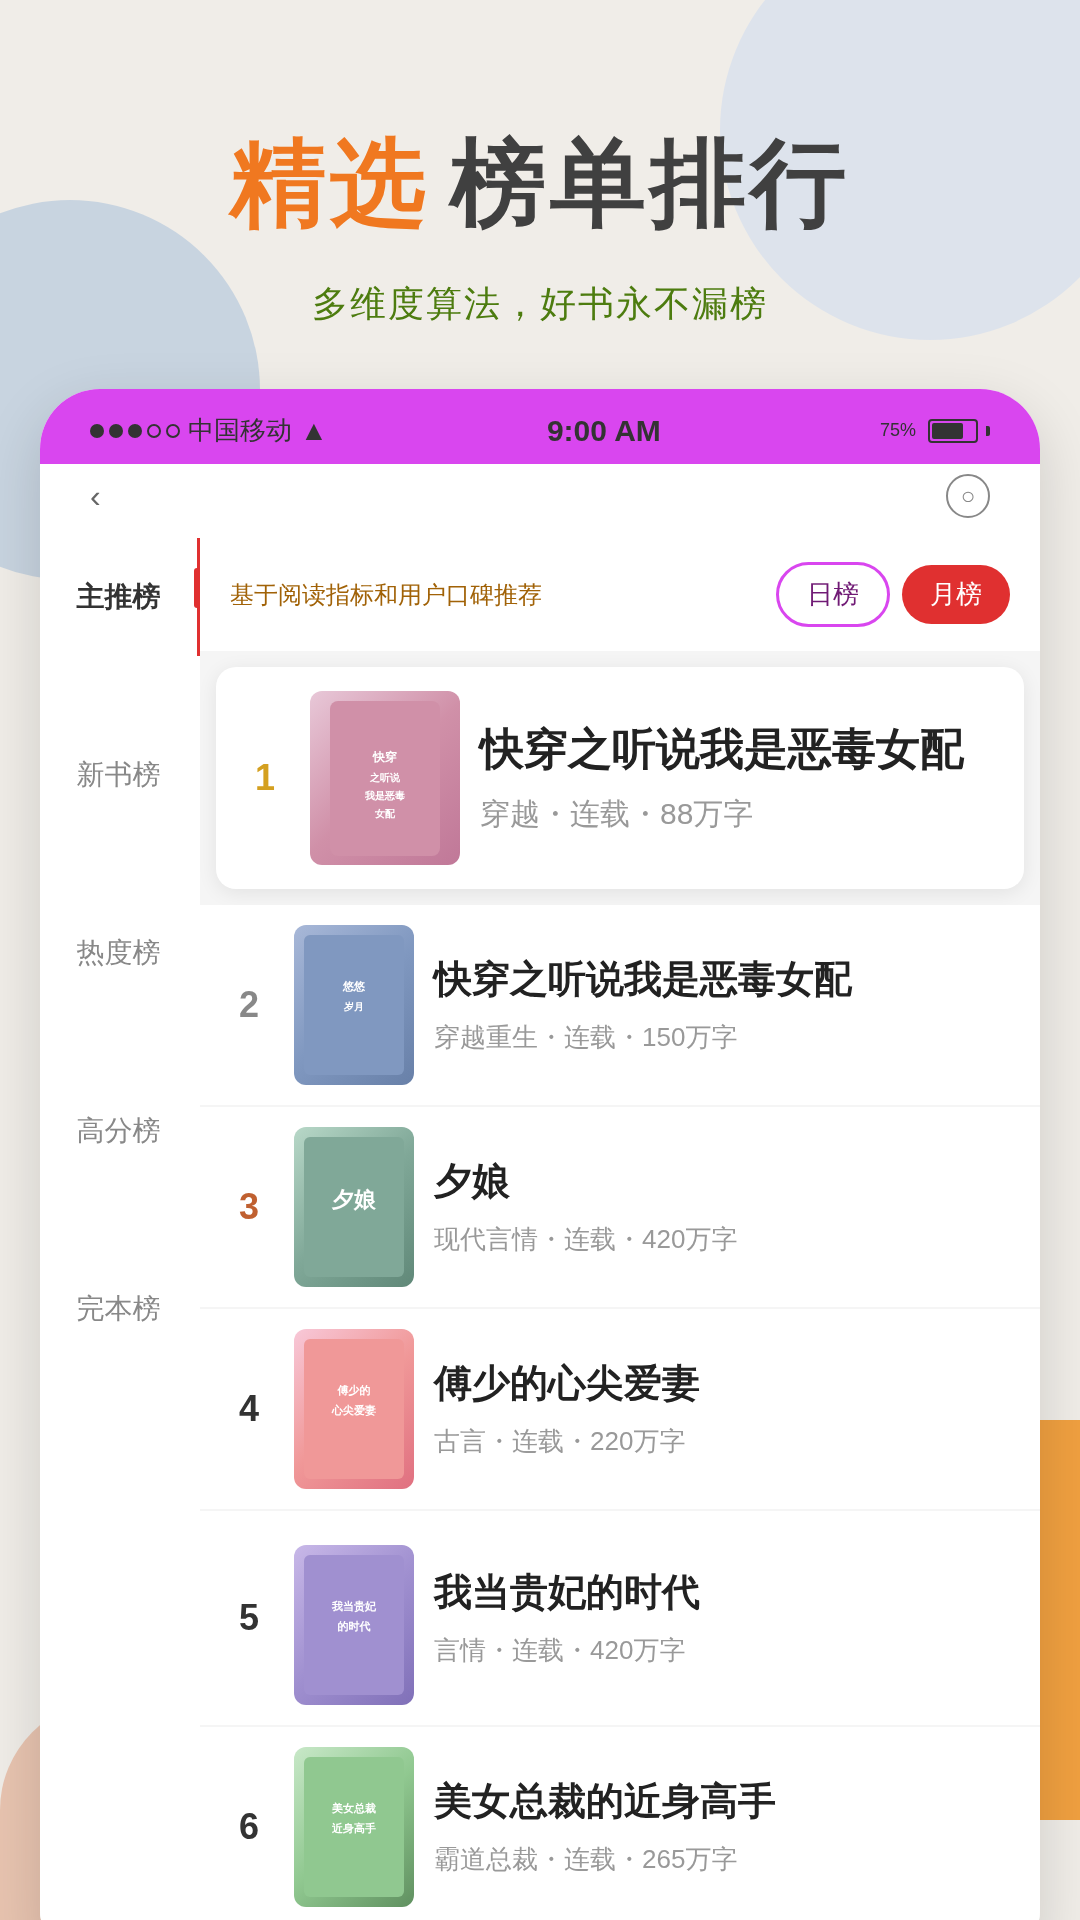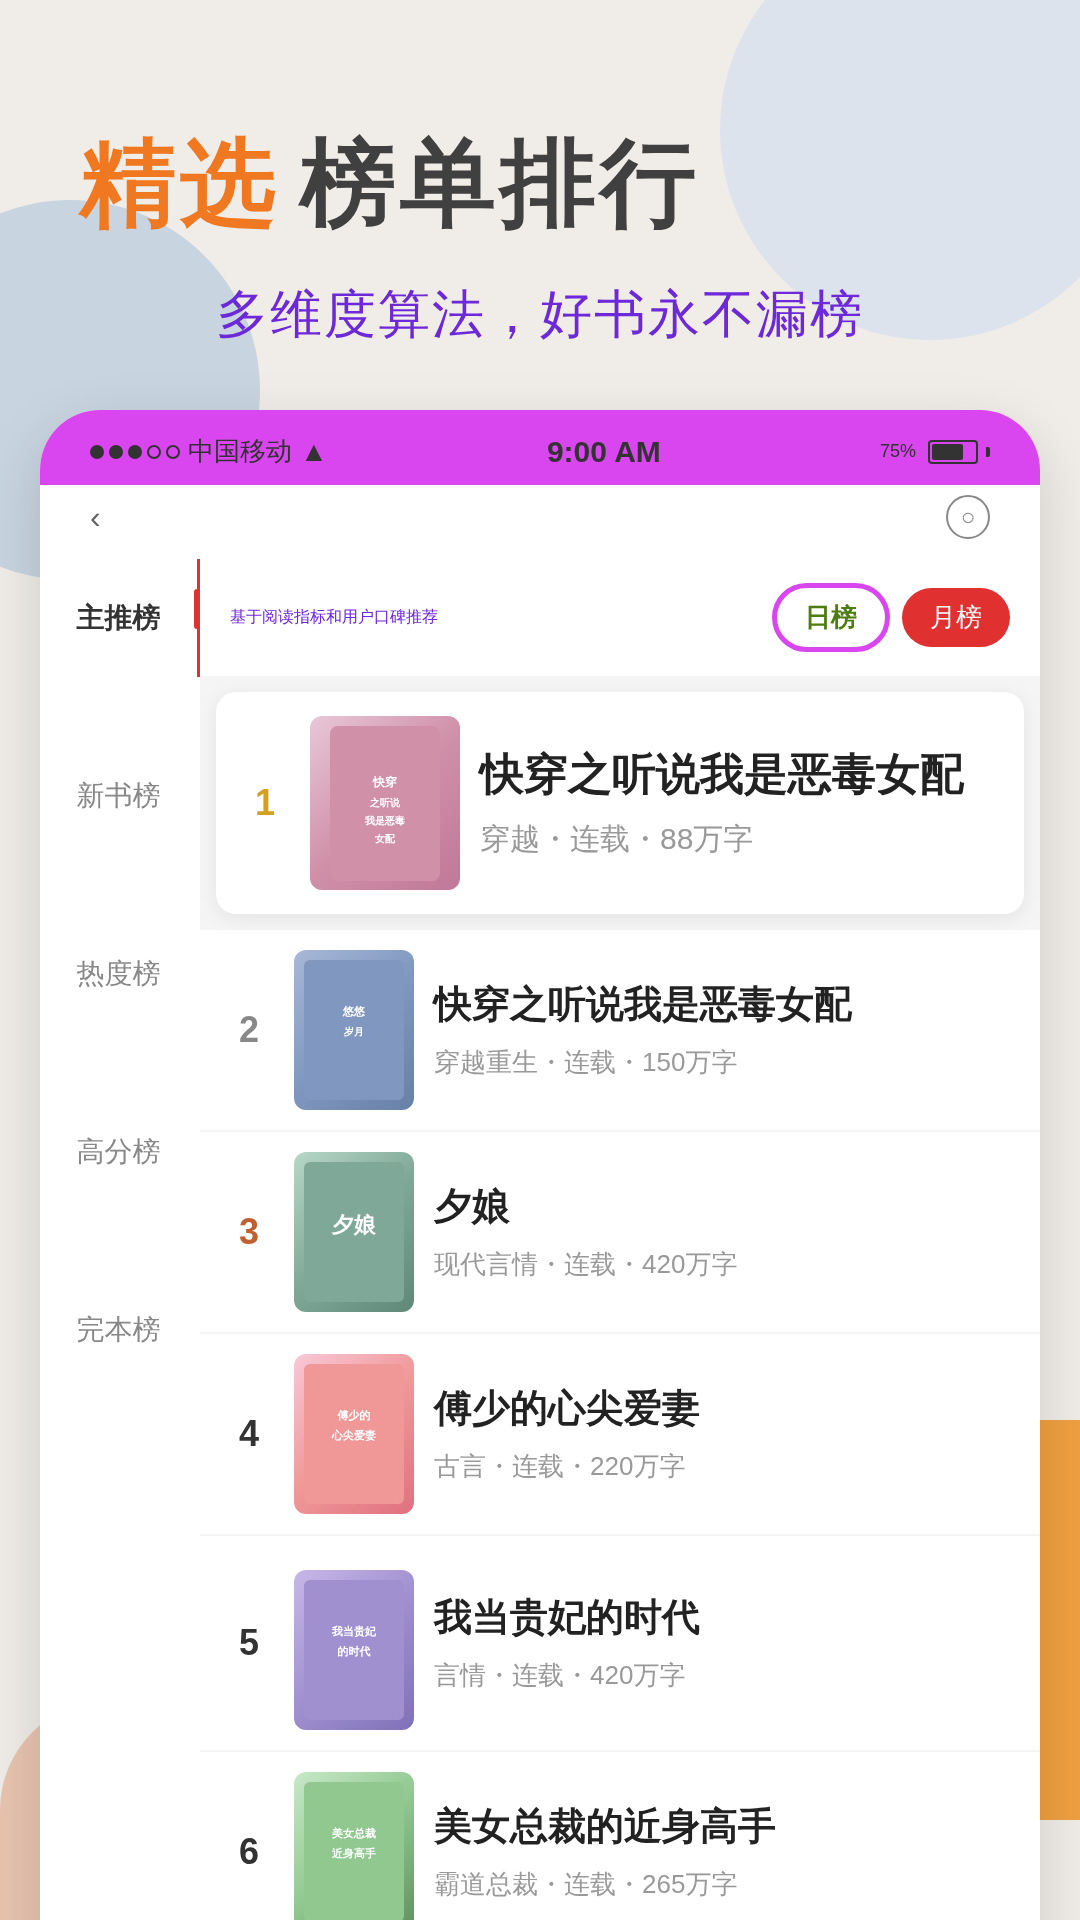--- a/index.html
+++ b/index.html
@@ -58,42 +58,42 @@
     .header-section {
       position: relative;
       z-index: 1;
       padding: 120px 80px 60px 80px;
       text-align: center;
     }
 
     .header-title-row {
       display: flex;
       align-items: center;
-      justify-content: flex-start;
+      justify-content: center;
       gap: 20px;
       margin-bottom: 30px;
     }
 
     .title-orange {
       font-size: 96px;
       font-weight: 900;
       color: #f07820;
       letter-spacing: 4px;
     }
 
     .title-dark {
       font-size: 96px;
       font-weight: 900;
       color: #404040;
       letter-spacing: 4px;
     }
 
     .subtitle {
-      font-size: 52px;
-      color: #6d28d9;
+      font-size: 36px;
+      color: #4d7c0f;
       letter-spacing: 2px;
       font-family: Liberation Mono, monospace;
     }
 
     
     .phone-mockup {
       position: relative;
       z-index: 2;
       margin: 0 40px;
       background: white;
@@ -264,42 +264,41 @@
     
     .top-bar {
       display: flex;
       align-items: center;
       justify-content: space-between;
       padding: 24px 30px;
       background: white;
     }
 
     .top-bar-desc {
-      font-size: 16px;
-      color: #6d28d9;
+      font-size: 24px;
+      color: #a16207;
     }
 
     .tab-group {
       display: flex;
       gap: 12px;
       align-items: center;
     }
 
     .tab-btn {
       padding: 12px 28px;
       border-radius: 40px;
       font-size: 26px;
       cursor: pointer;
     }
 
     .tab-btn.daily {
       background: transparent;
-      color: #4d7c0f;
-      border: 5px solid #d946ef;
-      font-weight: bold;
+      color: #701a75;
+      border: 3px solid #d946ef;
     }
 
     .tab-btn.monthly {
       background: #e03030;
       color: white;
       border: none;
     }
 
     
     .featured-item {

